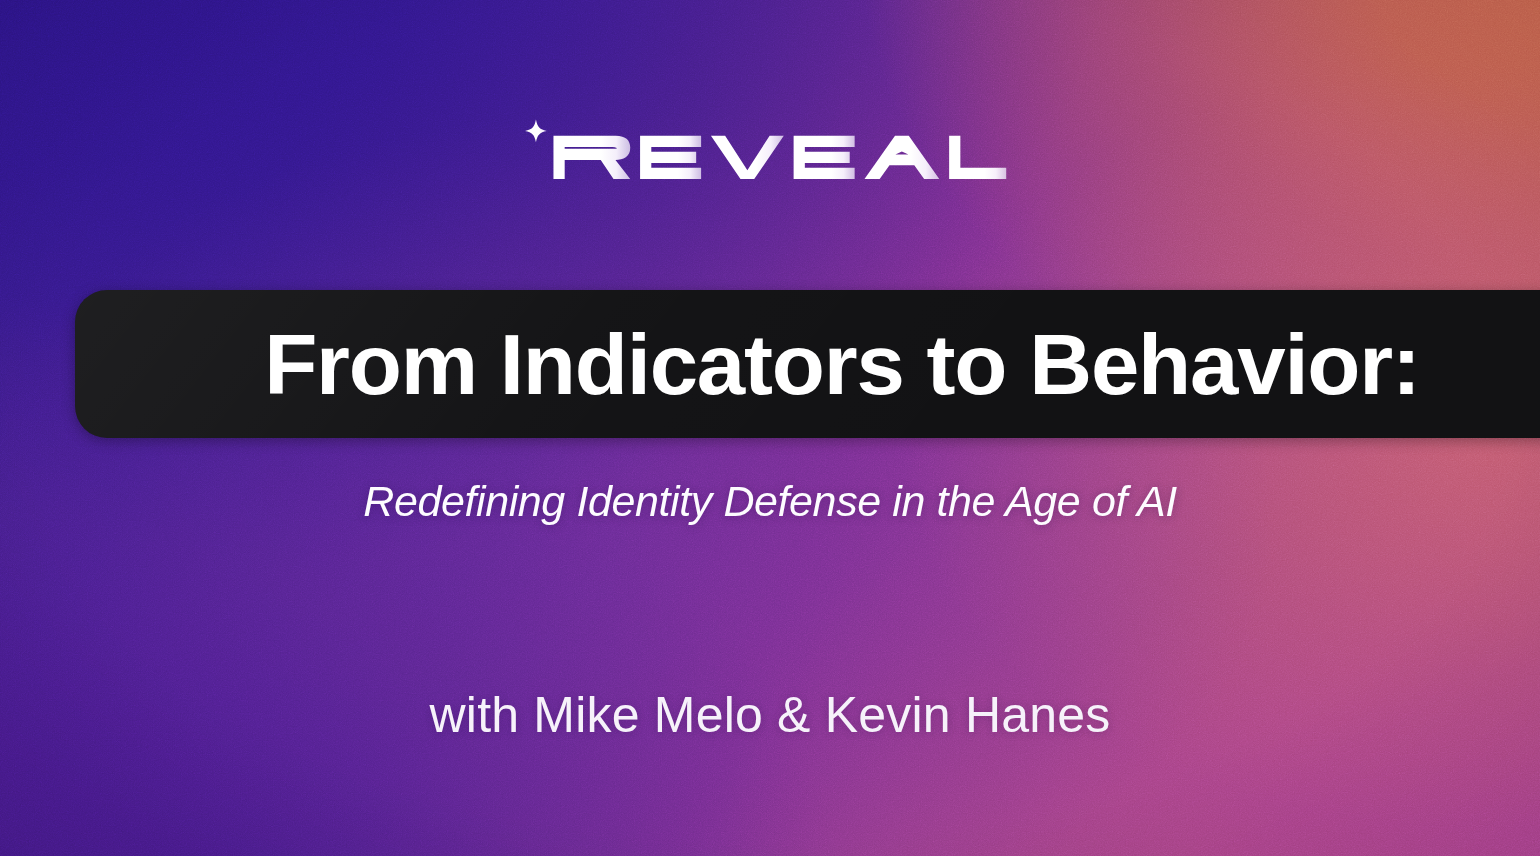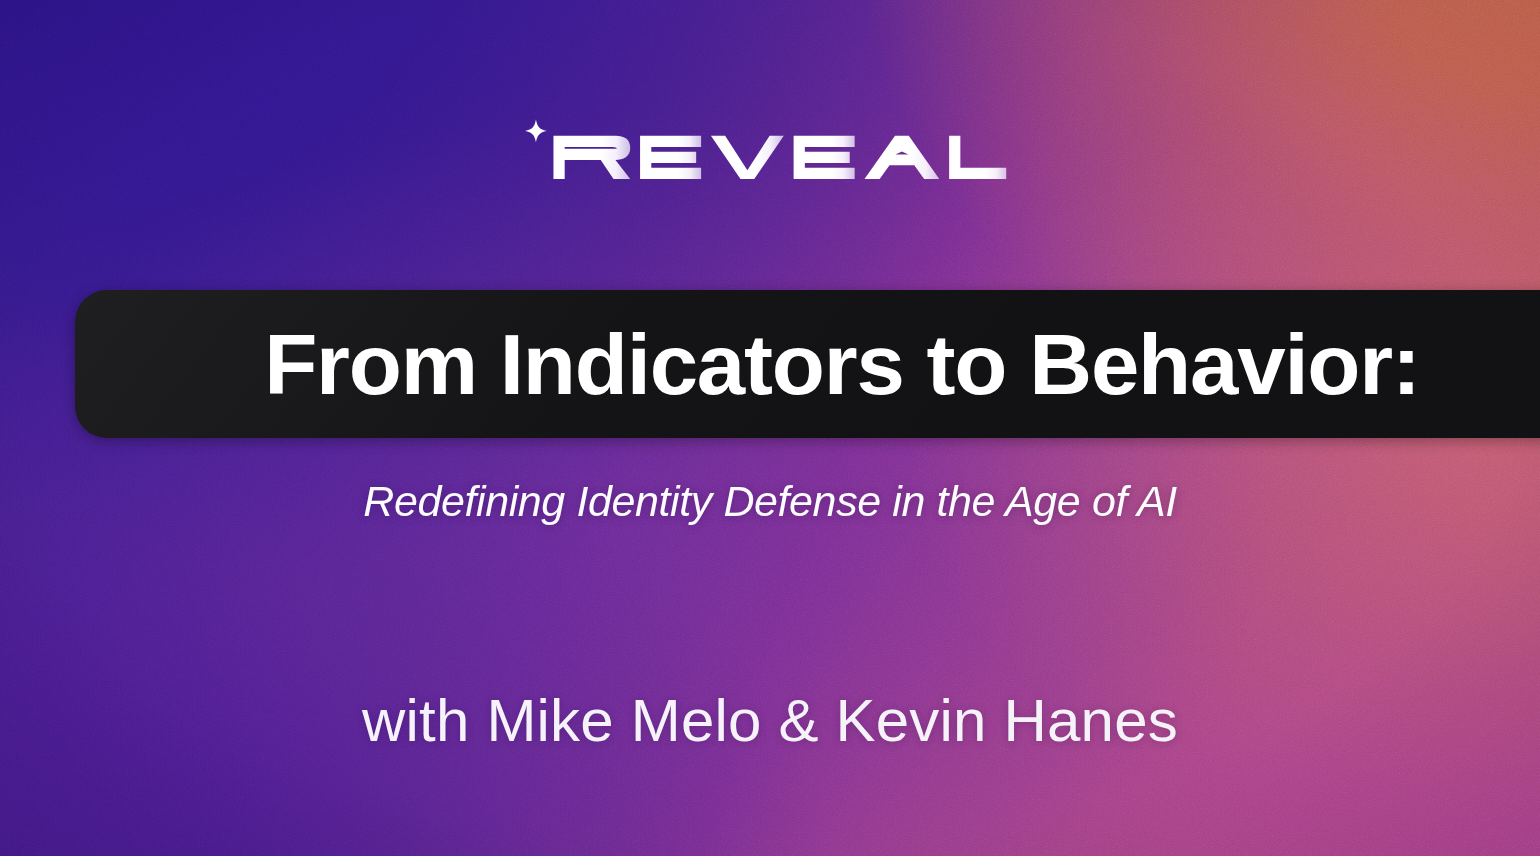--- a/index.html
+++ b/index.html
@@ -159,21 +159,21 @@
     text-shadow:0 1px 10px rgba(30,5,60,0.30);
   }
 
   
   .presenters {
     position:absolute;
     left:0; right:0; top:688px;
     text-align:center;
     color:#f6f2fa;
     font-family:"Liberation Sans", sans-serif;
-    font-size:60px;
+    font-size:50px;
     font-weight:300;
     letter-spacing:0.2px;
     line-height:1.1;
     white-space:nowrap;
     text-shadow:0 1px 9px rgba(30,5,60,0.24);
   }
 </style>
 </head>
 <body>
 

